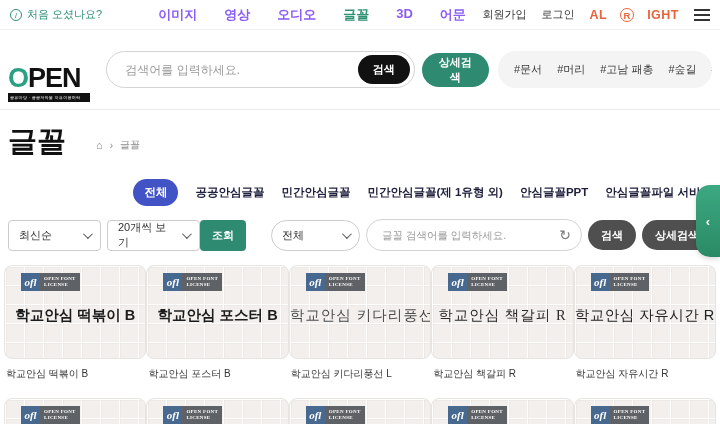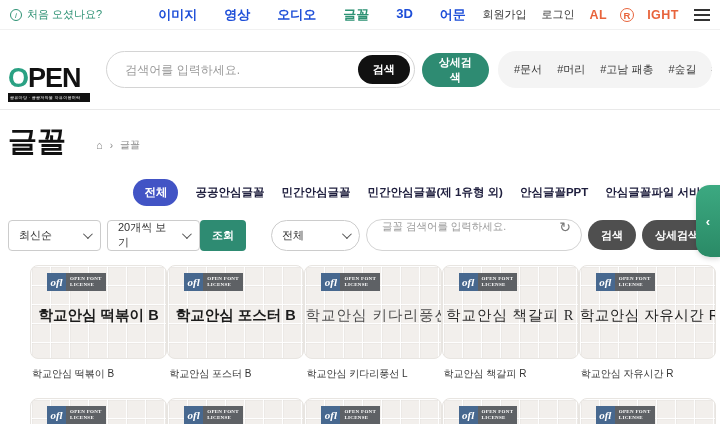--- a/index.html
+++ b/index.html
@@ -7,21 +7,21 @@
     font-family:"Liberation Sans", sans-serif; color:#222; position:relative; }
 
   
   .topbar { height:30px; display:flex; align-items:center; padding:0 10px;
     border-bottom:1px solid #f1f1f1; background:#fff; }
   .first-visit { display:flex; align-items:center; gap:5px; color:#2e9274;
     font-size:11px; cursor:pointer; }
   .info-icon { width:12px; height:12px; border:1px solid #2e9274; border-radius:50%;
     font-size:8px; line-height:11px; text-align:center; color:#2e9274; font-style:italic; }
   .topnav { display:flex; gap:27px; margin-left:56px; font-size:13px; font-weight:bold; }
-  .topnav a { color:#1d4ed8; text-decoration:none; cursor:pointer; }
+  .topnav a { color:#8b5cf6; text-decoration:none; cursor:pointer; }
   .topnav a.active { color:#2e9274; }
   .topbar-right { margin-left:auto; display:flex; align-items:center; gap:15px; }
   .topbar-right .tlink { font-size:11px; color:#333; text-decoration:none; cursor:pointer; }
   .alright { color:#e8643c; font-weight:bold; font-size:12.5px; letter-spacing:.5px;
     display:flex; align-items:center; cursor:pointer;gap:12px; }
   .r-circle { display:inline-block; width:14px; height:14px; border:1.5px solid #e8643c;
     border-radius:50%; text-align:center; line-height:13px; font-size:9.5px; margin:0 1px; }
   .hamburger { position:relative; width:16px; height:12px; cursor:pointer; }
   .hamburger i { position:absolute; left:0; top:5px; width:16px; height:2px; background:#333;
     box-shadow:0 -5px 0 #333, 0 5px 0 #333; }
@@ -73,37 +73,37 @@
     font-size:11px; color:#333; cursor:pointer; }
   .sel-sort { width:93px; } .sel-per { width:93px; margin-left:6px; }
   .chev { width:7px; height:7px; border-right:1.5px solid #555; border-bottom:1.5px solid #555;
     transform:rotate(45deg) translateY(-2px); flex:none; margin-left:6px; }
   .btn-green-sq { background:#2e8b72; color:#fff; border:none; border-radius:4px; height:31px;
     padding:0 12px; font-size:11px; font-weight:bold; cursor:pointer;
     font-family:"Liberation Sans", sans-serif; }
   .right-filters { margin-left:auto; display:flex; align-items:center; }
   .pill-select { border-radius:16px; width:89px; }
   .font-search-pill { width:216px; height:32px; border:1px solid #d4d4d4; border-radius:16px;
-    display:flex; align-items:flex-start; padding:0 10px 0 15px; margin-left:6px; background:#fff; }
+    display:flex; align-items:center; padding:0 10px 0 15px; margin-left:6px; background:#fff; }
   .font-search-pill input { border:none; outline:none; flex:1; font-size:10.5px; color:#333;
     font-family:"Liberation Sans", sans-serif; background:transparent; min-width:0; }
   .font-search-pill input::placeholder { color:#9a9a9a; }
   .reset-icon { color:#777; font-size:14px; cursor:pointer; line-height:1; }
   .btn-dark { background:#4f4f4f; color:#fff; border:none; border-radius:15px; height:30px;
     padding:0 13px; font-size:11px; font-weight:bold; margin-left:6px; cursor:pointer;
     white-space:nowrap; font-family:"Liberation Sans", sans-serif; }
 
   
   .float-tab { position:absolute; top:185px; right:0; width:24px; height:72px;
     background:linear-gradient(180deg,#3ca981,#2a8a66); border-radius:14px 0 0 14px;
     display:flex; align-items:center; justify-content:center; color:#fff; font-size:13px;
     font-weight:bold; cursor:pointer; z-index:20; box-shadow:0 2px 5px rgba(0,0,0,.15); }
 
   
-  .grid { display:grid; grid-template-columns:repeat(5,1fr); padding:14px 4px 0;margin-left:26px; }
+  .grid { display:grid; grid-template-columns:repeat(5,1fr); padding:14px 4px 0; }
   .cell { min-width:0; }
   .card { position:relative; height:94px; border-radius:8px; border:1px solid #e8e5e1;
     background-color:#f2efec; cursor:pointer; overflow:hidden;
     background-image:linear-gradient(rgba(255,255,255,.95) 1px, transparent 1px),
       linear-gradient(90deg, rgba(255,255,255,.95) 1px, transparent 1px),
       linear-gradient(rgba(0,0,0,.025) 1px, transparent 1px),
       linear-gradient(90deg, rgba(0,0,0,.025) 1px, transparent 1px);
     background-size:19px 19px, 19px 19px, 19px 19px, 19px 19px;
     background-position:0 0, 0 0, 1px 1px, 1px 1px; }
   .ofl-badge { position:absolute; top:7px; left:16px; display:flex; height:18px; }

